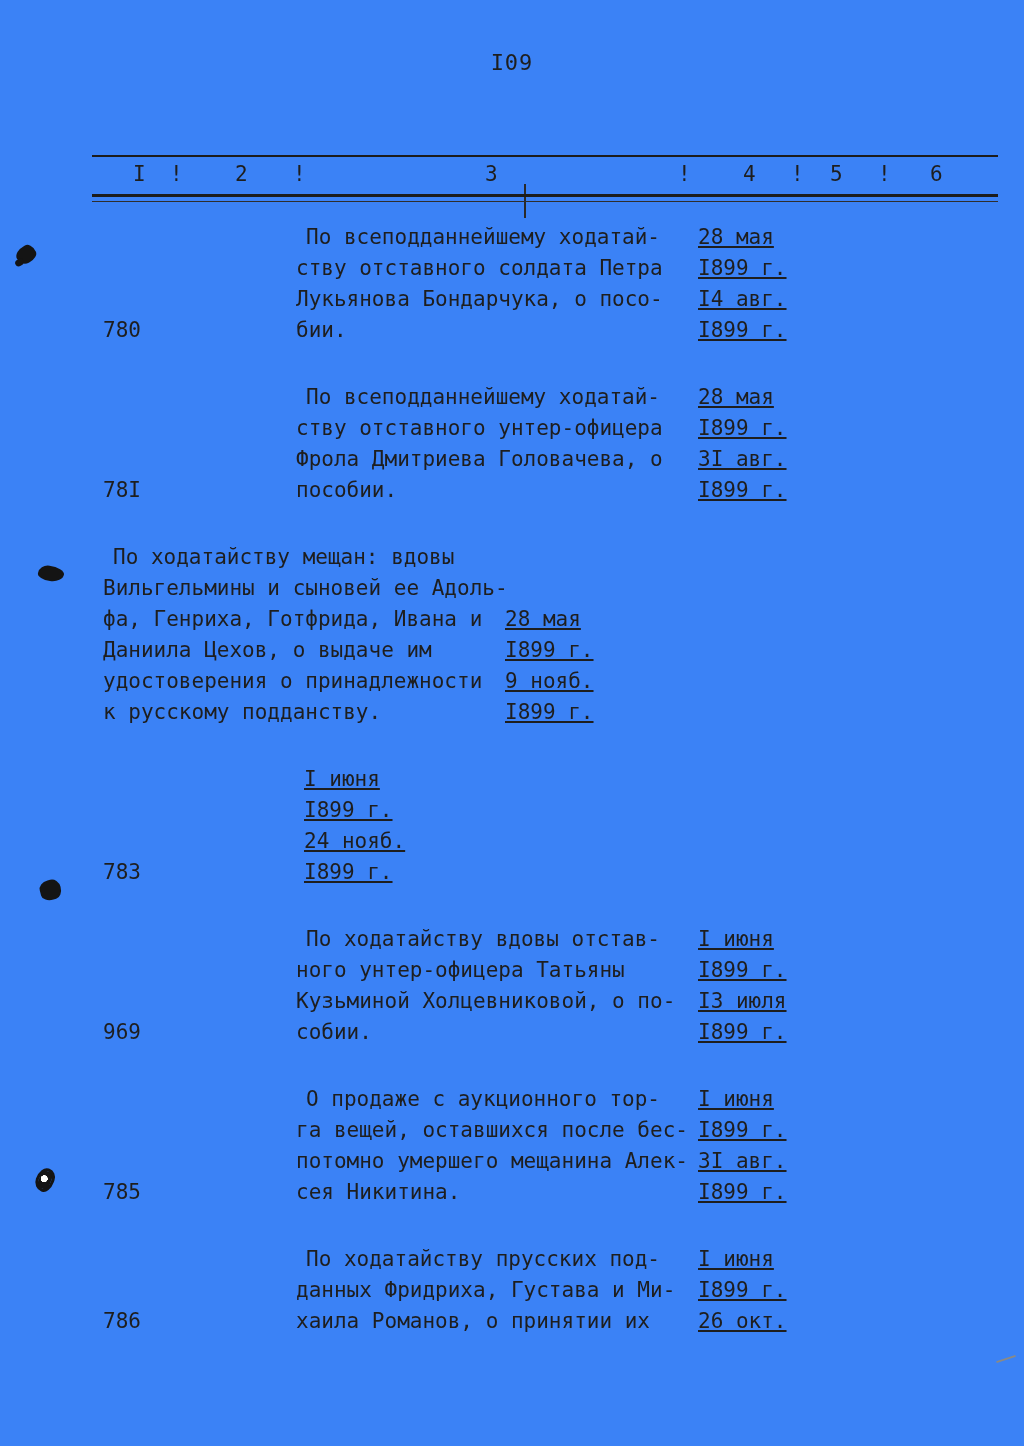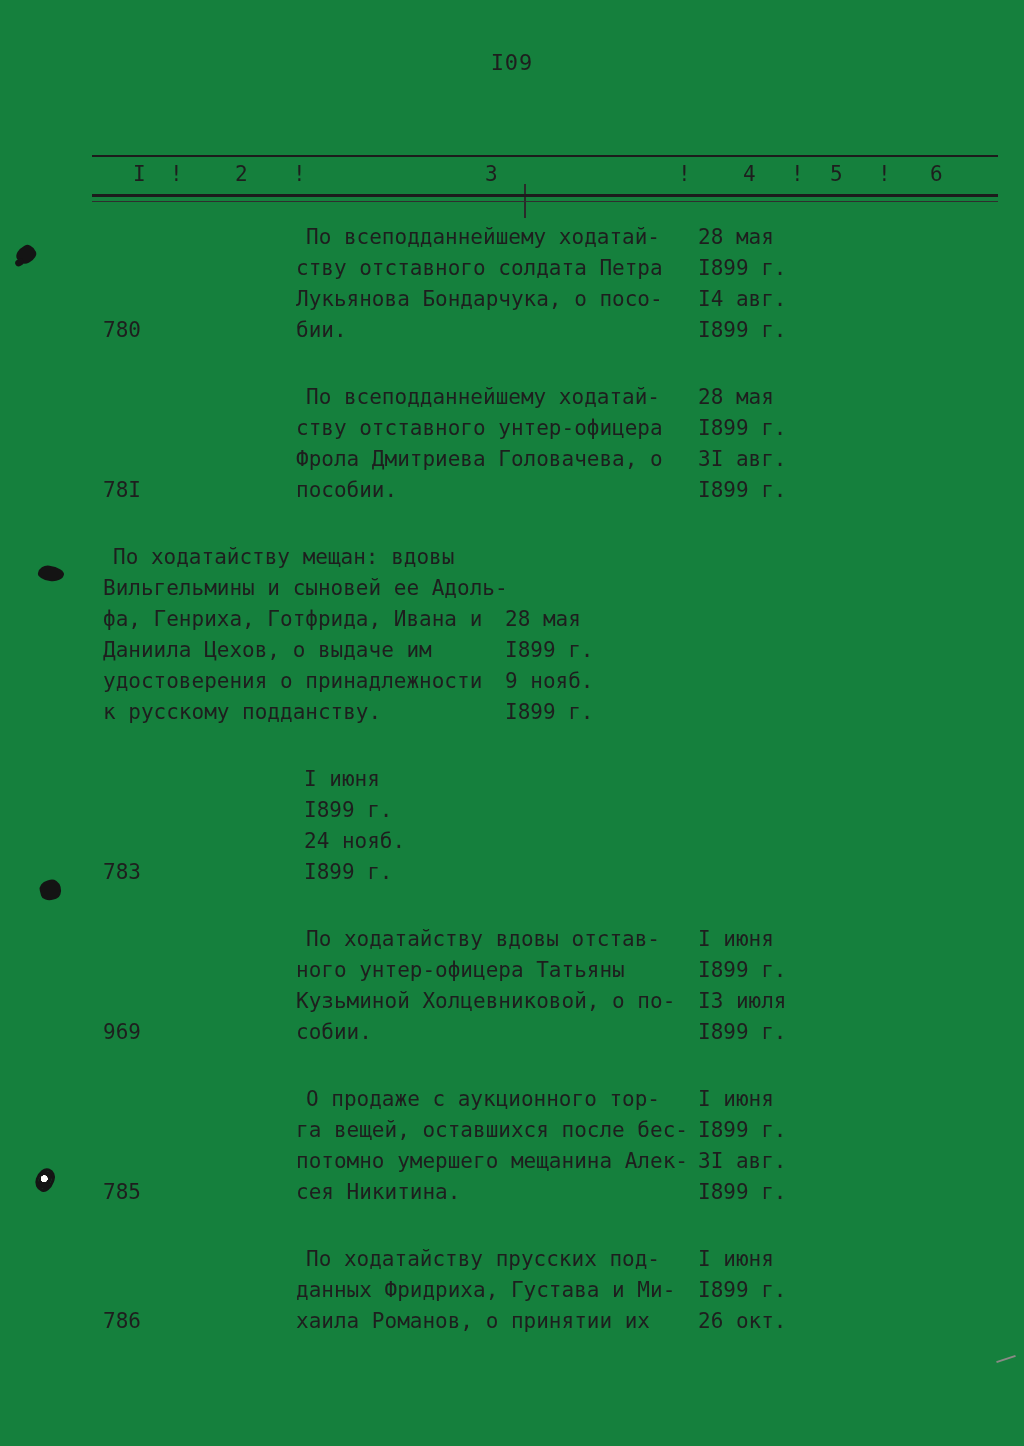--- a/index.html
+++ b/index.html
@@ -1,21 +1,21 @@
 <!DOCTYPE html>
 <html><head>
 <meta charset="utf-8">
 <style>
   html, body { margin: 0; padding: 0; background: #dddcd8; }
   .page {
     position: relative;
     width: 1024px;
     height: 1446px;
     margin: 0 auto;
-    background: #15803d;
+    background: #3b82f6;
     font-family: "DejaVu Sans Mono", "Liberation Mono", monospace;
     color: #1e1e1e;
     overflow: hidden;
   }
   .page-number {
     position: absolute;
     top: 50px;
     left: 0;
     width: 100%;
     text-align: center;
@@ -66,20 +66,21 @@
   .entry-description {
     width: 394px;
     flex: none;
     white-space: pre;
     text-indent: 10px;
   }
   .entry-dates {
     flex: none;
     padding-left: 8px;
     white-space: pre;
+    text-decoration: underline;
   }
   .ink-blot {
     position: absolute;
     background: #141414;
   }
   .blot-1 {
     left: 16px; top: 246px; width: 20px; height: 17px;
     border-radius: 65% 35% 55% 45% / 50% 60% 40% 55%;
     transform: rotate(-28deg);
   }

